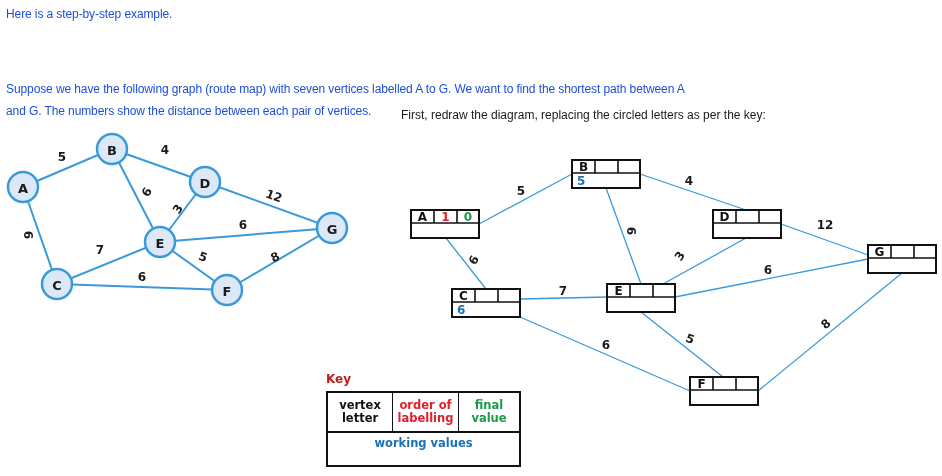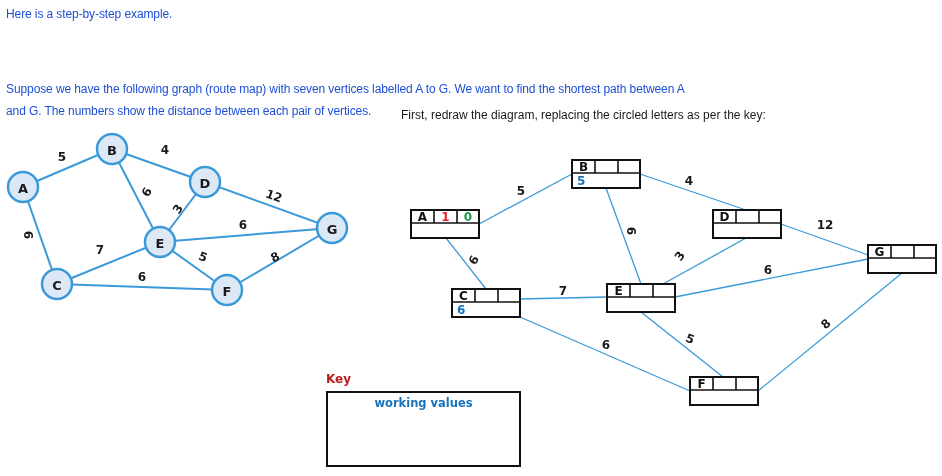--- a/index.html
+++ b/index.html
@@ -162,14 +162,19 @@
       <line x1="914" y1="245" x2="914" y2="258" class="cell"></line>
       <text x="879.5" y="252" class="blet">G</text>
       <text x="902.5" y="252" class="bord"></text>
       <text x="925" y="252" class="bfin"></text>
       <text x="873" y="265.5" class="bwork"></text>
     </g>
   </svg>
 
 <div id="key-title">Key</div>
 <div id="key-table">
+  <div class="row1">
+    <div class="kc kc1">vertex letter</div>
+    <div class="kc kc2">order of labelling</div>
+    <div class="kc kc3">final value</div>
+  </div>
   <div class="row2">working values</div>
 </div>
 
 </body></html>

